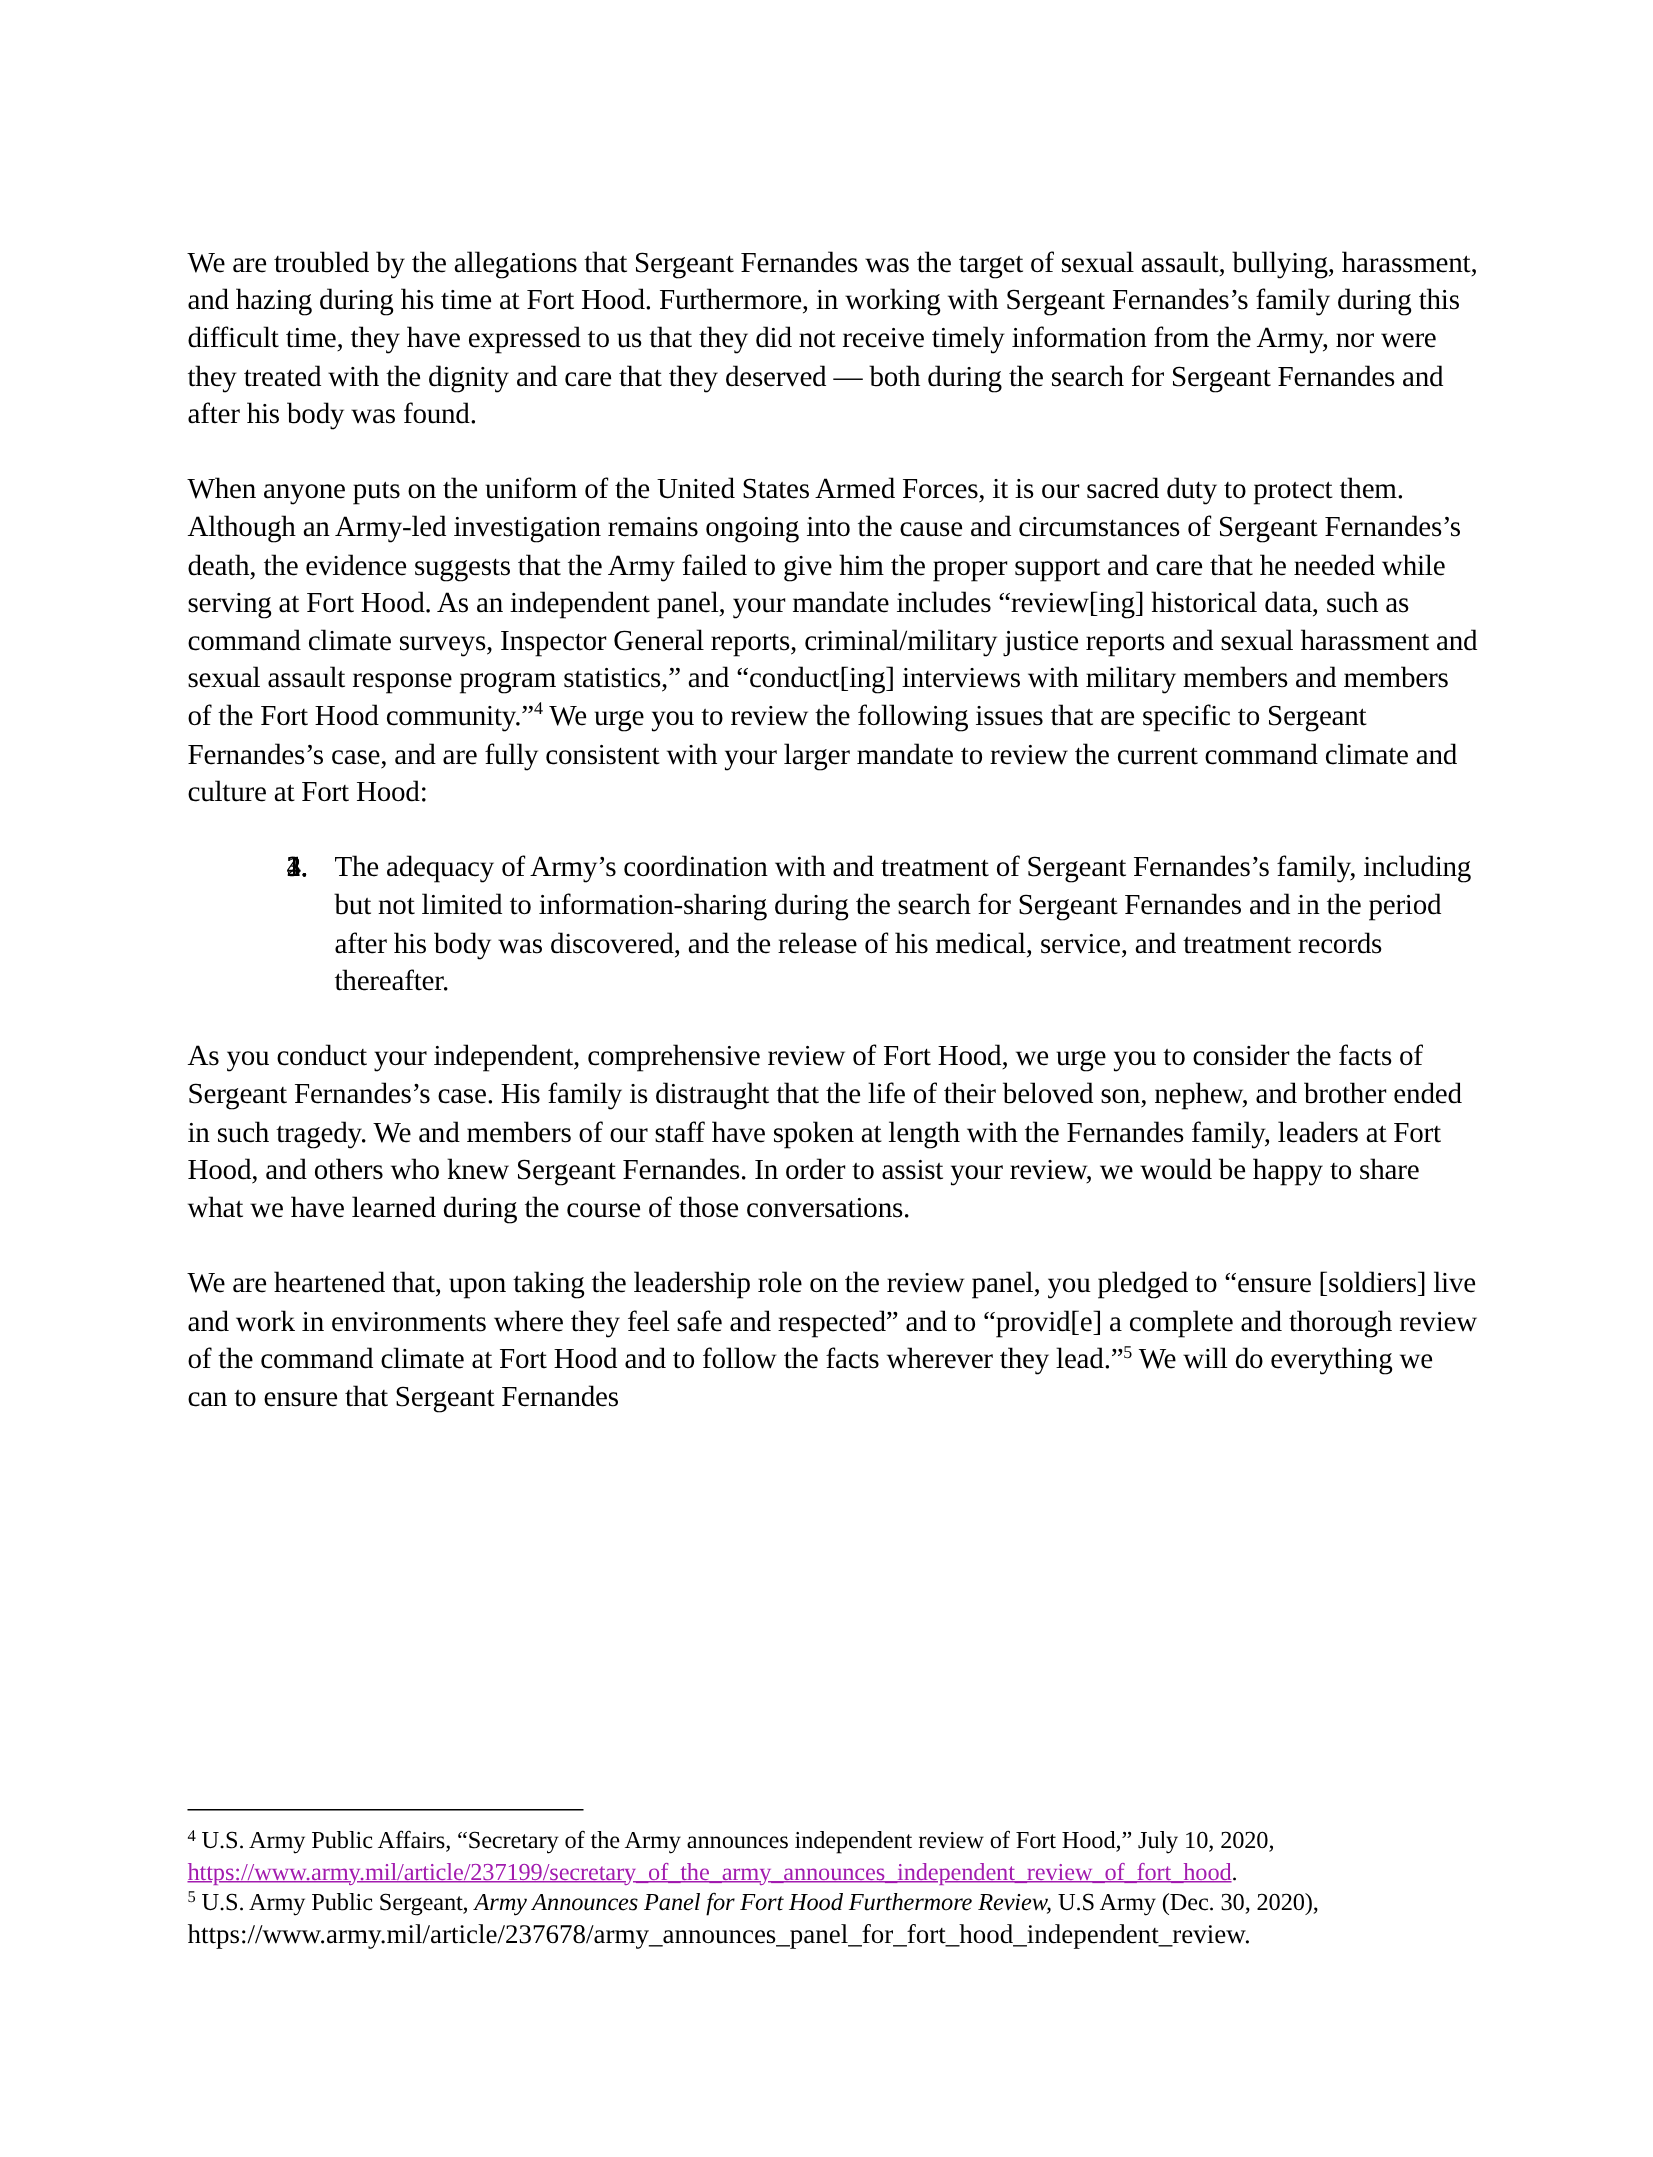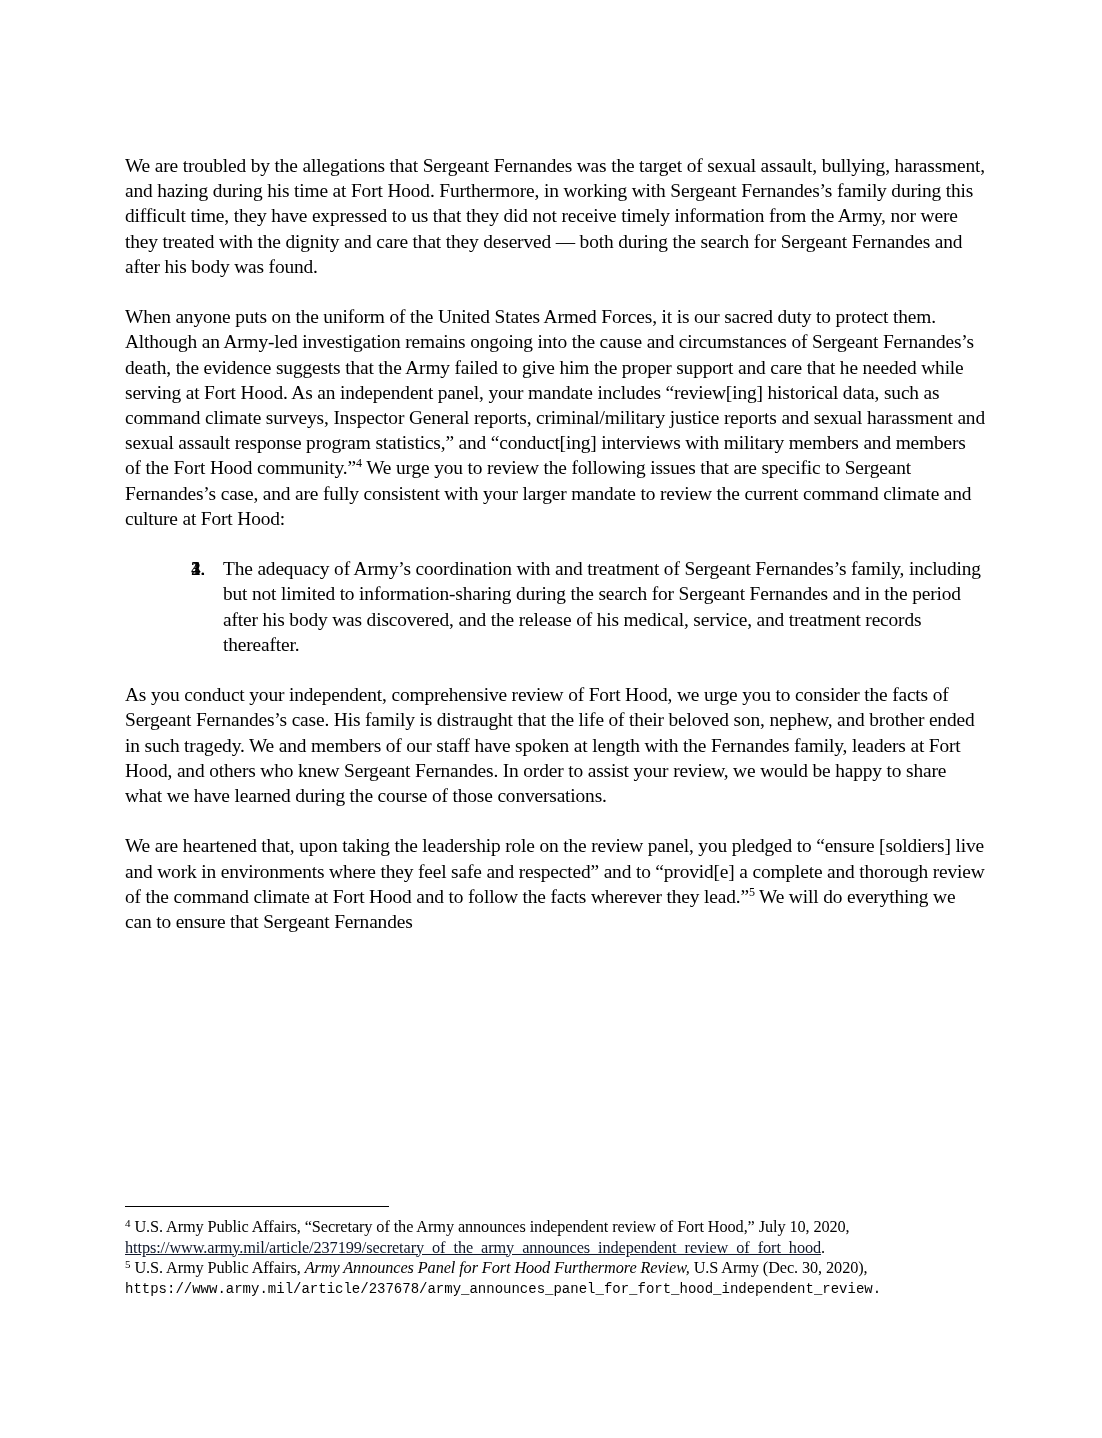--- a/index.html
+++ b/index.html
@@ -1,36 +1,36 @@
 <!DOCTYPE html>
 <html><head>
 <meta charset="utf-8">
 <style>
   html, body { margin: 0; padding: 0; background: #ffffff; }
   body { width: 1102px; height: 1438px; position: relative; overflow: hidden; }
   .page {
-    position: absolute; left: 125px; top: 153px; width: 860px;
+    position: absolute; left: 125px; top: 163px; width: 860px;
     font-family: "Liberation Serif", serif; font-size: 19.4px; line-height: 25.2px;
     color: #000000; letter-spacing: -0.15px;
   }
   .para { margin: 0 0 25.2px 0; }
   .list { margin: 0 0 25.2px 0; padding: 0; list-style: none; }
   .list li { position: relative; padding-left: 98px; margin: 0; }
   .list li .num { position: absolute; left: 66px; top: 0; }
   sup { font-size: 12px; line-height: 0; vertical-align: 7px; }
   .footnotes {
     position: absolute; left: 125px; top: 1206px; width: 870px;
     font-family: "Liberation Serif", serif; font-size: 16.3px; line-height: 20.5px; color: #000;
     letter-spacing: -0.1px;
   }
   .fn-rule { width: 264px; height: 0; border-top: 1.3px solid #000; margin-bottom: 10px; }
   .fn p { margin: 0; }
   .fn sup { font-size: 11px; vertical-align: 5px; }
-  .fn a { color: #0f172a; text-decoration: underline; }
-  .fn .sans { font-family: Liberation Mono, monospace; font-size: 14px; letter-spacing: 0; }
+  .fn a { color: #a21caf; text-decoration: underline; }
+  .fn .sans { font-family: Liberation Serif, serif; font-size: 18px; letter-spacing: 0; }
 </style>
 </head>
 <body>
 
 <div class="page">
   <p class="para">We are troubled by the allegations that Sergeant Fernandes was the target of sexual assault, bullying, harassment, and hazing during his time at Fort Hood. Furthermore, in working with Sergeant Fernandes’s family during this difficult time, they have expressed to us that they did not receive timely information from the Army, nor were they treated with the dignity and care that they deserved — both during the search for Sergeant Fernandes and after his body was found.</p>
 
   <p class="para"><span>When anyone puts on the uniform of the United States Armed Forces, it is our sacred duty to protect them. Although an Army-led investigation remains ongoing into the cause and circumstances of Sergeant Fernandes’s death, the evidence suggests that the Army failed to give him the proper support and care that he needed while serving at Fort Hood. As an independent panel, your mandate includes “review[ing] historical data, such as command climate surveys, Inspector General reports, criminal/military justice reports and sexual harassment and sexual assault response program statistics,” and “conduct[ing] interviews with military members and members of the Fort Hood community.”</span><sup>4</sup><span> We urge you to review the following issues that are specific to Sergeant Fernandes’s case, and are fully consistent with your larger mandate to review the current command climate and culture at Fort Hood:</span></p>
 
   <ol class="list">
@@ -44,16 +44,16 @@
 
   <p class="para"><span>We are heartened that, upon taking the leadership role on the review panel, you pledged to “ensure [soldiers] live and work in environments where they feel safe and respected” and to “provid[e] a complete and thorough review of the command climate at Fort Hood and to follow the facts wherever they lead.”</span><sup>5</sup><span> We will do everything we can to ensure that Sergeant Fernandes</span></p>
 </div>
 
 <div class="footnotes">
   <div class="fn-rule"></div>
   <div class="fn">
     <p><sup>4</sup><span> U.S. Army Public Affairs, “Secretary of the Army announces independent review of Fort Hood,” July 10, 2020, </span><a>https://www.army.mil/article/237199/secretary_of_the_army_announces_independent_review_of_fort_hood</a><span>.</span></p>
   </div>
   <div class="fn">
-    <p><sup>5</sup><span> U.S. Army Public Affairs, </span><i>Army Announces Panel for Fort Hood Furthermore Review,</i><span> U.S Army (Dec. 30, 2020),</span></p>
+    <p><sup>5</sup><span> U.S. Army Public Sergeant, </span><i>Army Announces Panel for Fort Hood Furthermore Review,</i><span> U.S Army (Dec. 30, 2020),</span></p>
     <p class="sans">https://www.army.mil/article/237678/army_announces_panel_for_fort_hood_independent_review.</p>
   </div>
 </div>
 
 </body></html>

